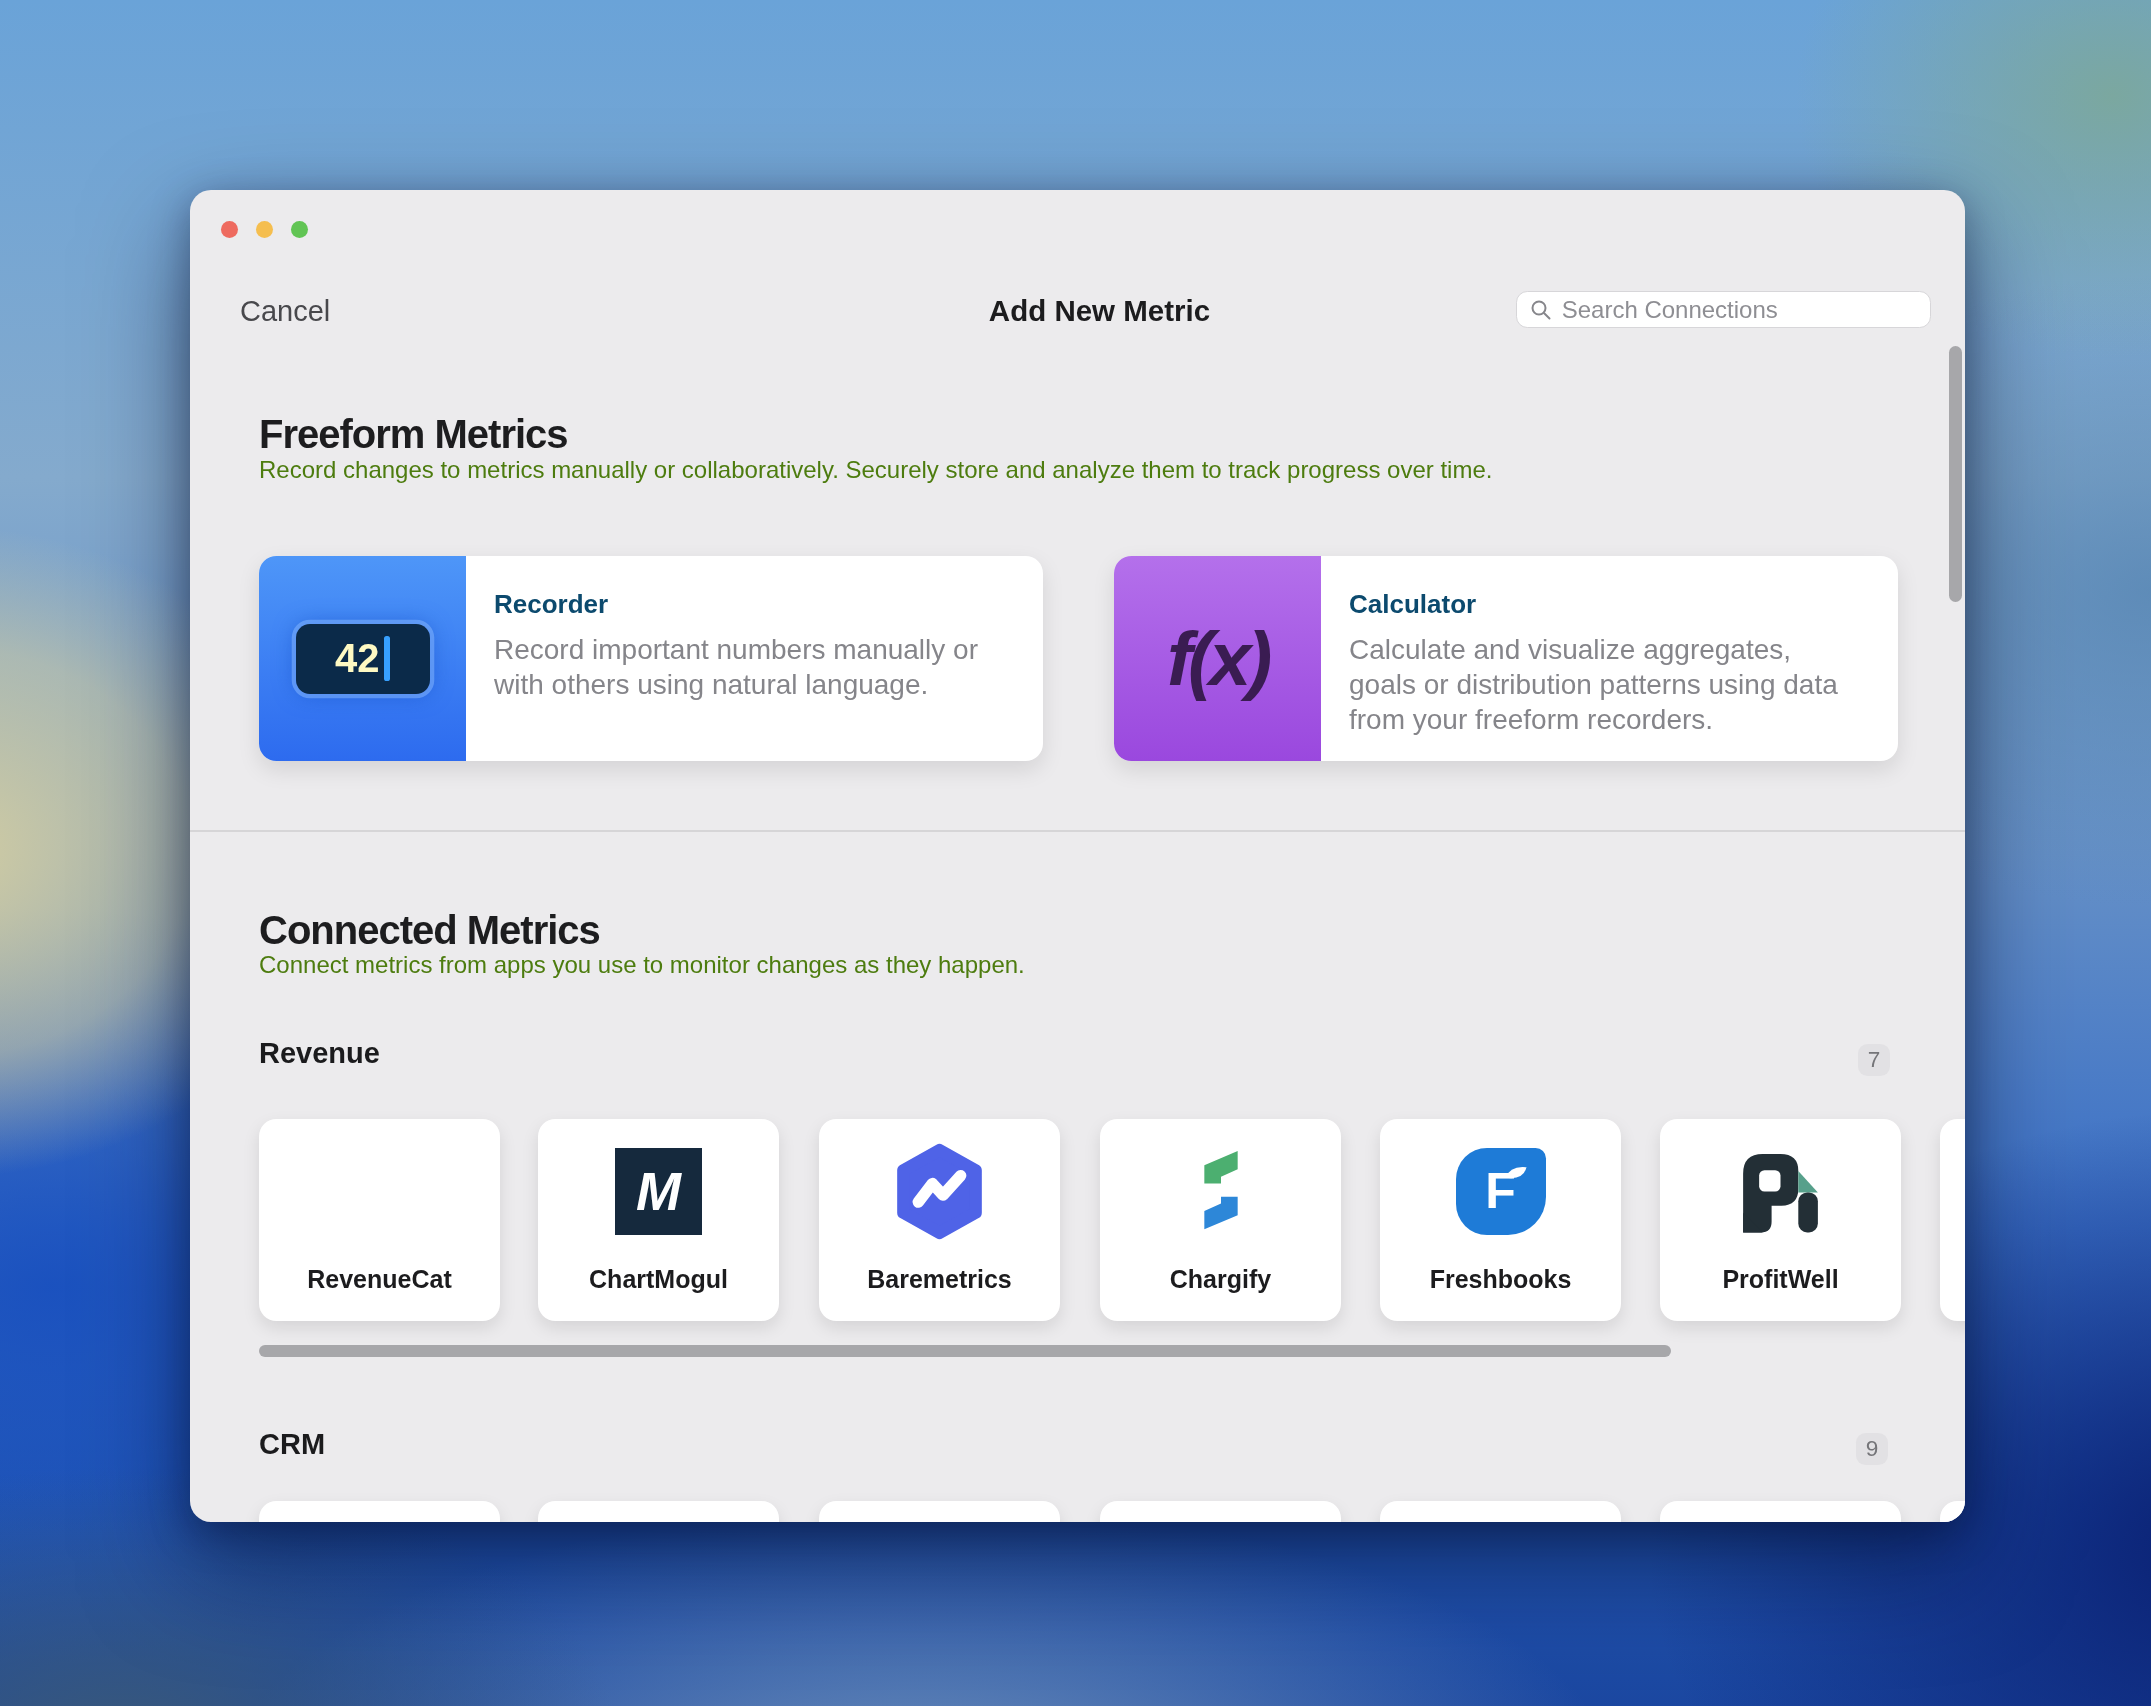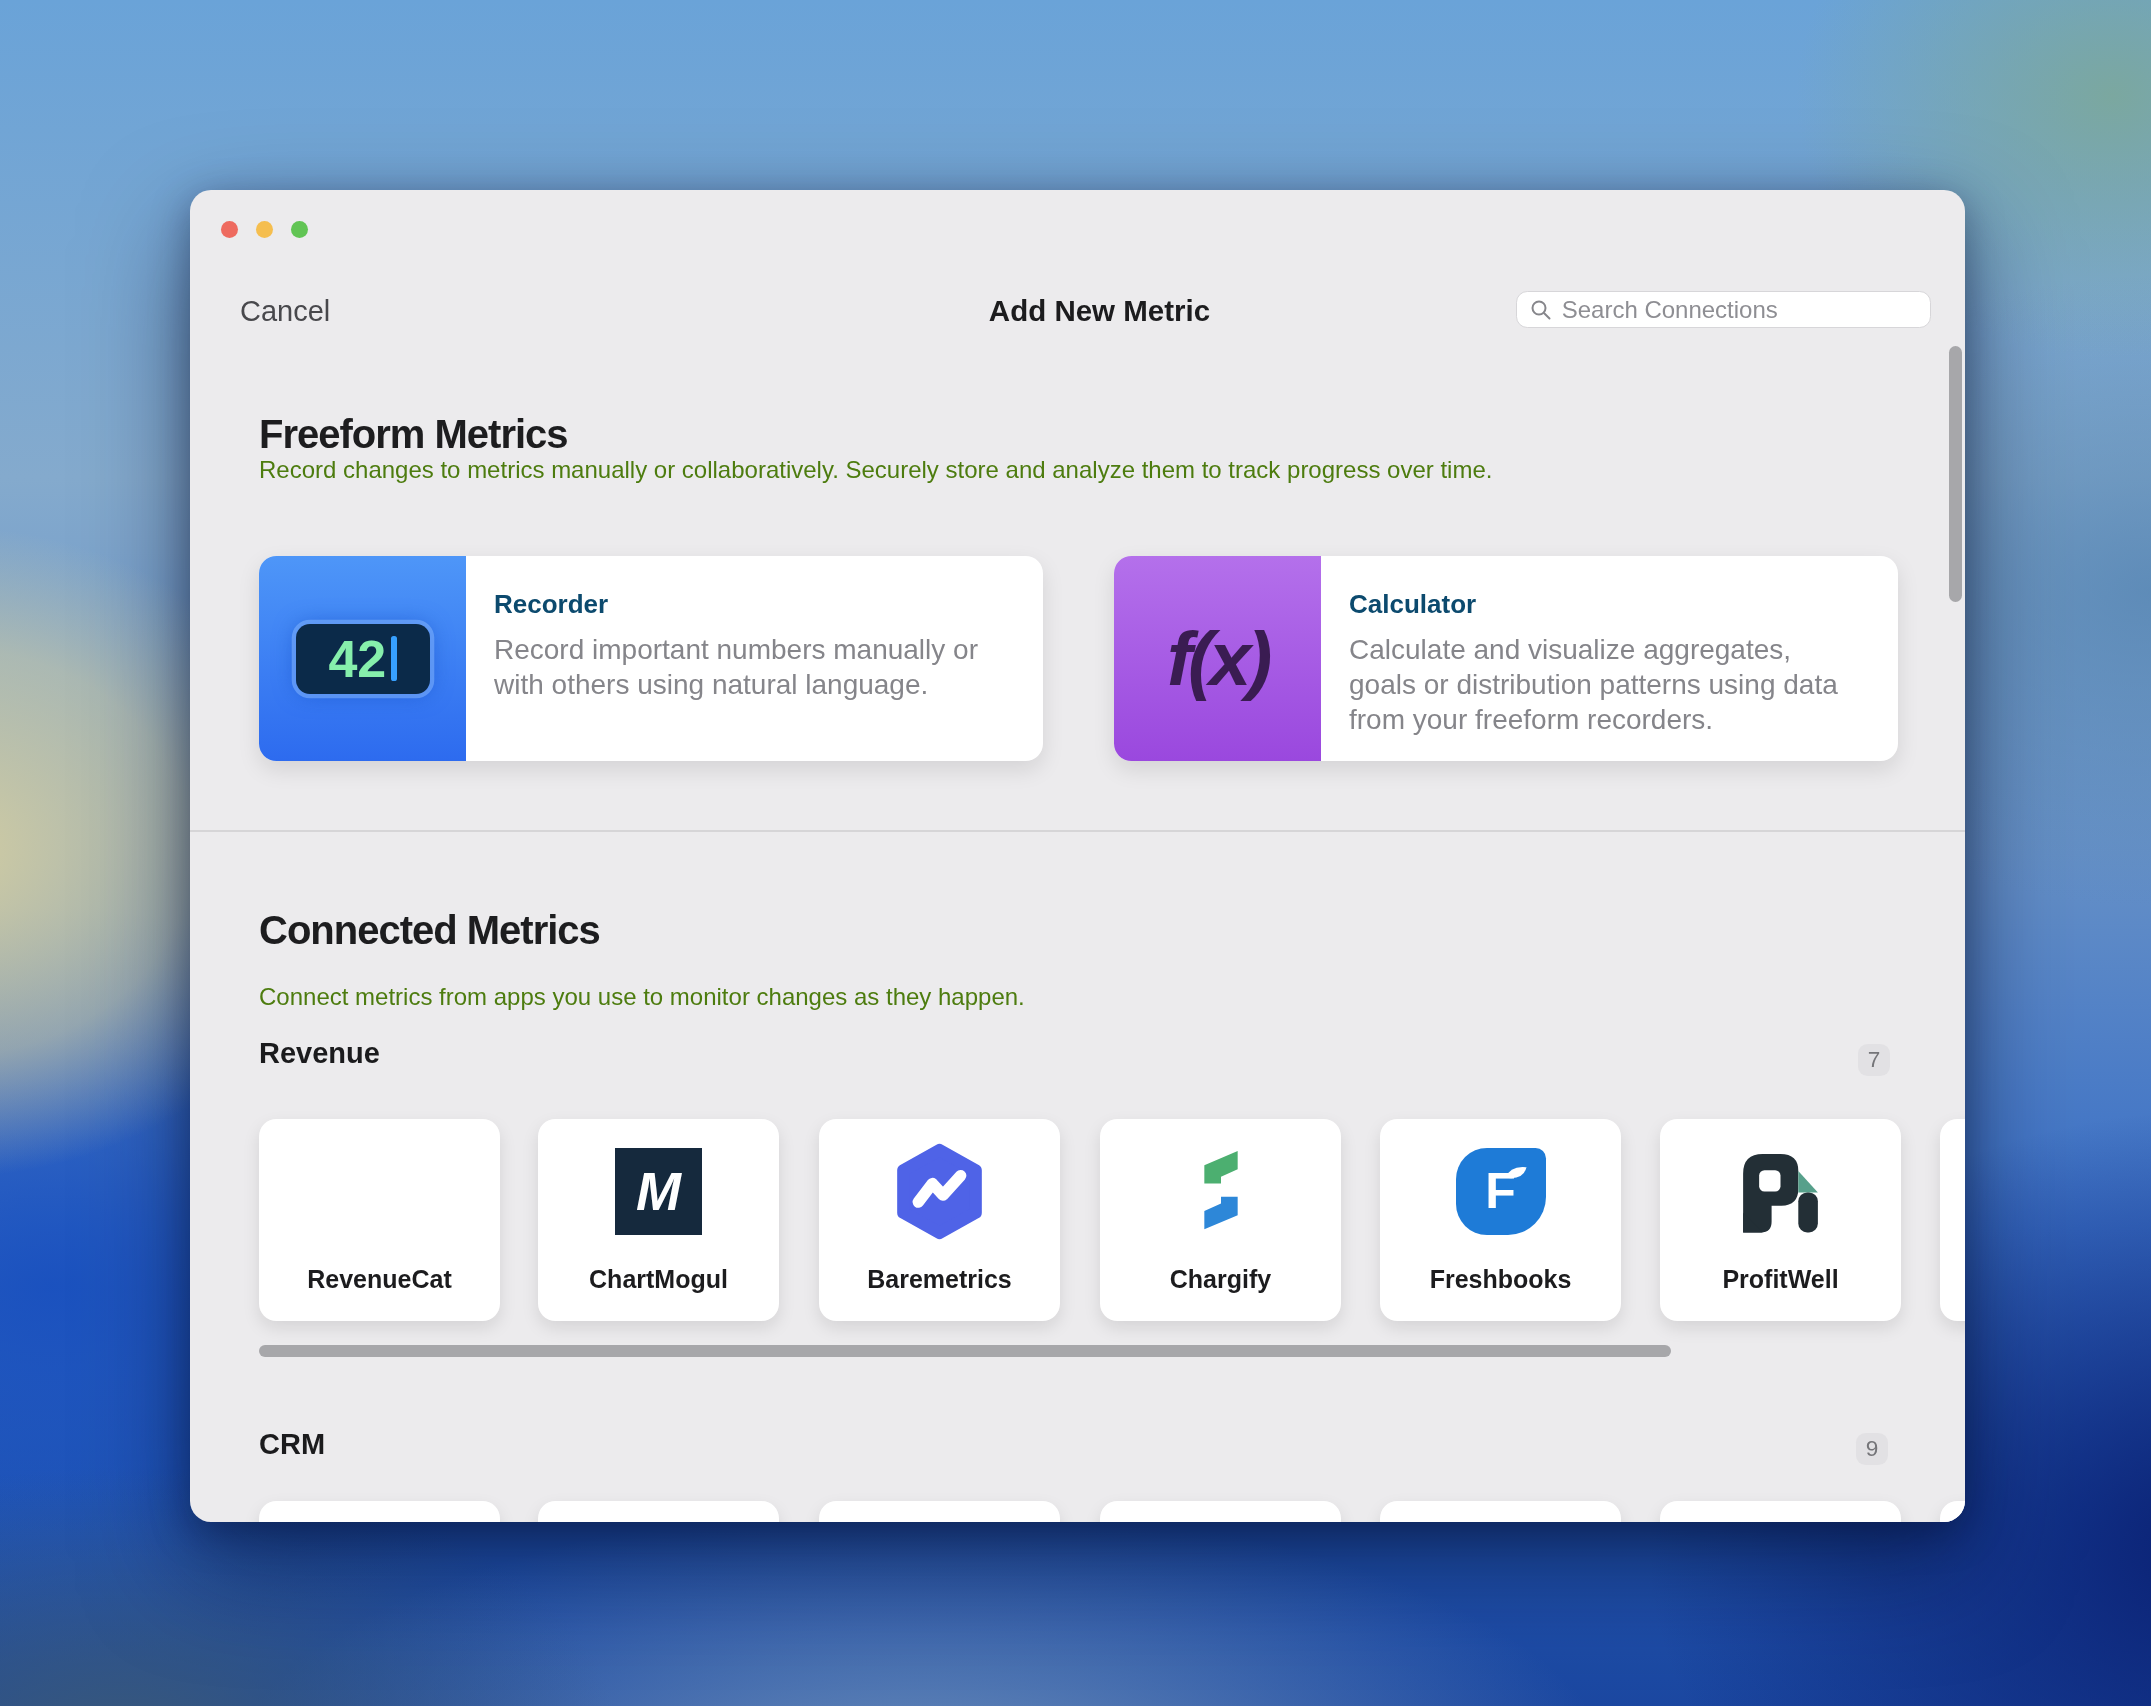--- a/index.html
+++ b/index.html
@@ -54,21 +54,21 @@
   .ff-card.recorder   { left:69px; }
   .ff-card.recorder   .accent { background:linear-gradient(180deg,#4E96F8,#2D6BEF); }
   .ff-card.calculator { left:924px; }
   .ff-card.calculator .accent { background:linear-gradient(180deg,#B470EB,#9A48DE); }
   .ff-card .ff-title { position:absolute; left:235px; top:33px; font-size:26px; font-weight:700; color:#0c4a6e; }
   .ff-card .ff-desc  { position:absolute; left:235px; top:76px; width:504px; font-size:28px; line-height:35px; color:#85858A; }
 
   .rec-tile { width:134px; height:70px; border-radius:14px; background:#0B2A49;
     box-shadow:0 0 0 4.3px rgba(130,180,255,0.55), 0 0 21px rgba(20,80,200,0.65);
     display:flex; align-items:center; justify-content:center; }
-  .rec-tile .num { font-size:52px; font-weight:700; color:#86efac; }
+  .rec-tile .num { font-size:40px; font-weight:700; color:#fef9c3; }
   .rec-tile .caret { width:6px; height:45px; margin-left:4.3px; border-radius:2.6px; background:#37A0FF; }
 
   .fx { font-size:76px; font-weight:700; font-style:italic; letter-spacing:-4.3px; color:#3A1C52; }
 
   
   .cat-label { position:absolute; left:69px; font-size:29px; font-weight:700; color:#1B1B1D; }
   .badge { position:absolute; width:32px; height:32px; border-radius:9.6px; background:#E2E1E4;
     display:flex; align-items:center; justify-content:center; font-size:22.6px; color:#757579; }
 
   .app-card { position:absolute; width:241px; height:202px; background:#FFFFFF; border-radius:17.4px;
@@ -133,21 +133,21 @@
     <div class="accent">
       <span class="fx">f(x)</span>
     </div>
     <div class="ff-title">Calculator</div>
     <div class="ff-desc">Calculate and visualize aggregates, goals or distribution patterns using data from your freeform recorders.</div>
   </div>
 
   <div class="divider"></div>
 
   <div class="h1" style="top:718px;">Connected Metrics</div>
-  <div class="sub" style="top:761px;margin-top:32px;">Connect metrics from apps you use to monitor changes as they happen.</div>
+  <div class="sub" style="top:761px;">Connect metrics from apps you use to monitor changes as they happen.</div>
 
   <div class="cat-label" style="top:847px;">Revenue</div>
   <div class="badge" style="left:1668px; top:854px;">7</div>
 
   <div class="app-card" style="left:69px; top:929px;">
     <div class="app-label">RevenueCat</div>
   </div>
 
   <div class="app-card" style="left:348px; top:929px;">
     <div class="icon-wrap">

